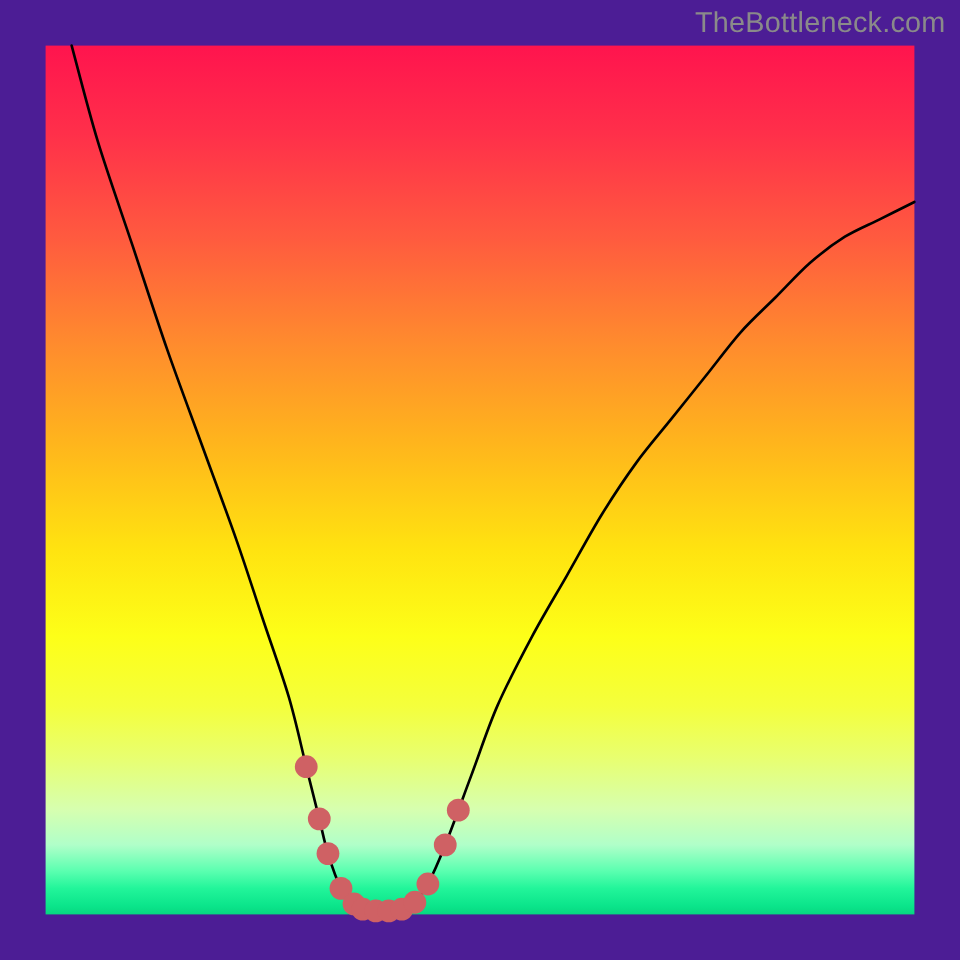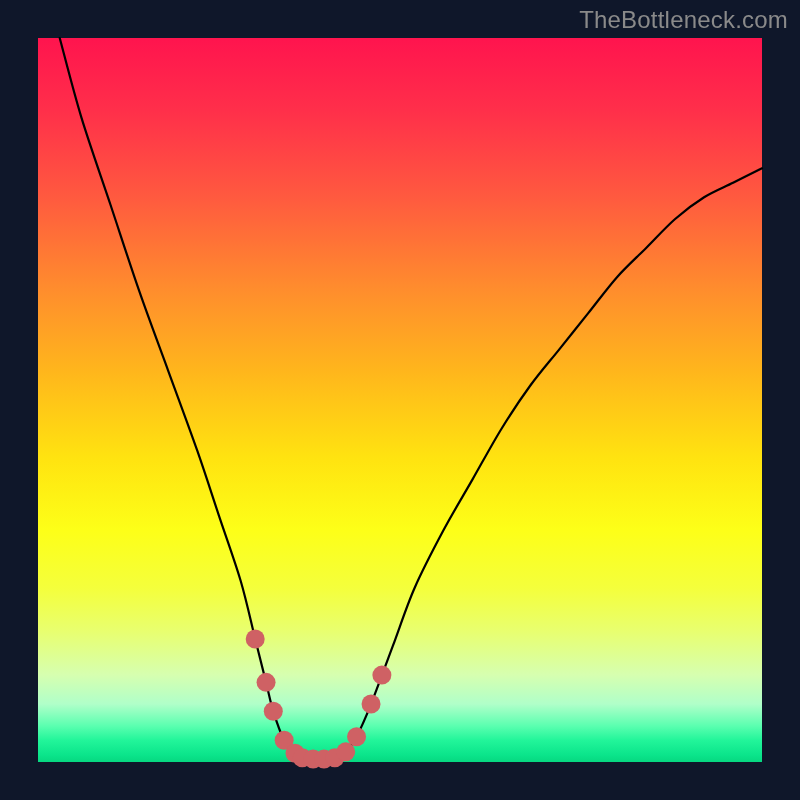--- a/index.html
+++ b/index.html
@@ -10,21 +10,21 @@
     background: #000;
     overflow: hidden;
     font-family: Arial, Helvetica, sans-serif;
   }
   .frame {
     position: absolute;
     left: 0;
     top: 0;
     width: 800px;
     height: 800px;
-    background: #0f172a;
+    background: #4c1d95;
   }
   .plot-bg {
     position: absolute;
     left: 38px;
     top: 38px;
     width: 724px;
     height: 724px;
     background: linear-gradient(
       to bottom,
       #ff144e 0%,

